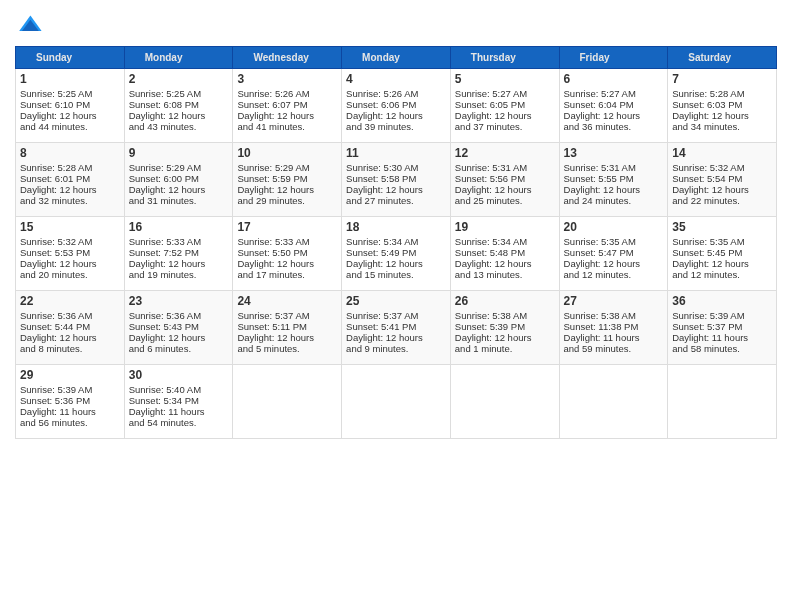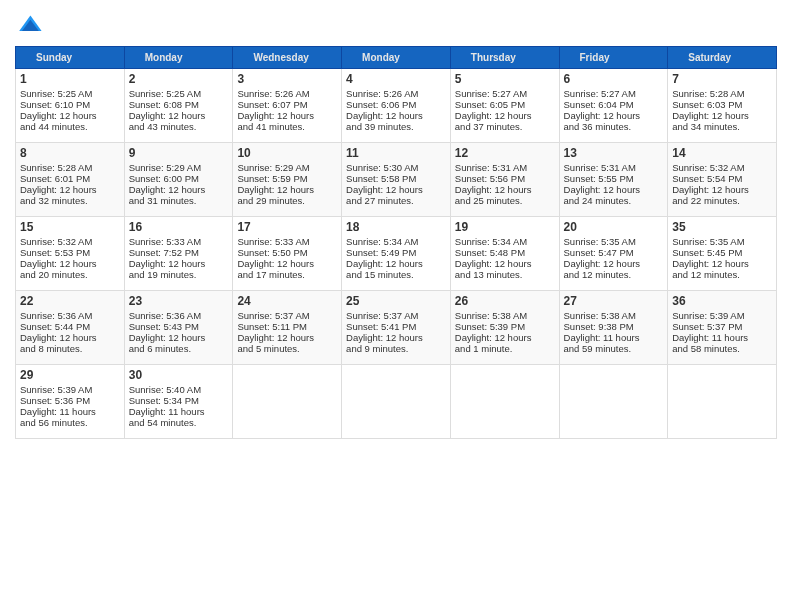--- a/index.html
+++ b/index.html
@@ -302,21 +302,21 @@
           <td>
             <span class="day-num">26</span>
             <div>Sunrise: 5:38 AM</div>
             <div>Sunset: 5:39 PM</div>
             <div>Daylight: 12 hours</div>
             <div>and 1 minute.</div>
           </td>
           <td>
             <span class="day-num">27</span>
             <div>Sunrise: 5:38 AM</div>
-            <div>Sunset: 9:38 PM</div>
+            <div>Sunset: 11:38 PM</div>
             <div>Daylight: 11 hours</div>
             <div>and 59 minutes.</div>
           </td>
           <td>
             <span class="day-num">36</span>
             <div>Sunrise: 5:39 AM</div>
             <div>Sunset: 5:37 PM</div>
             <div>Daylight: 11 hours</div>
             <div>and 58 minutes.</div>
           </td>

